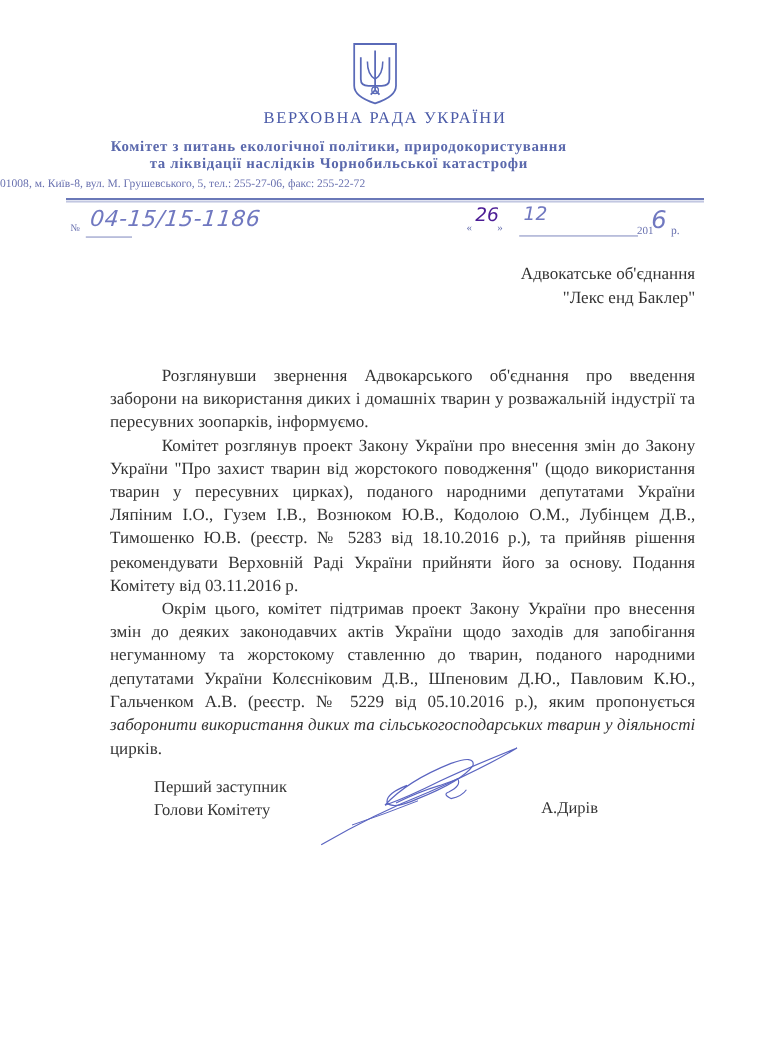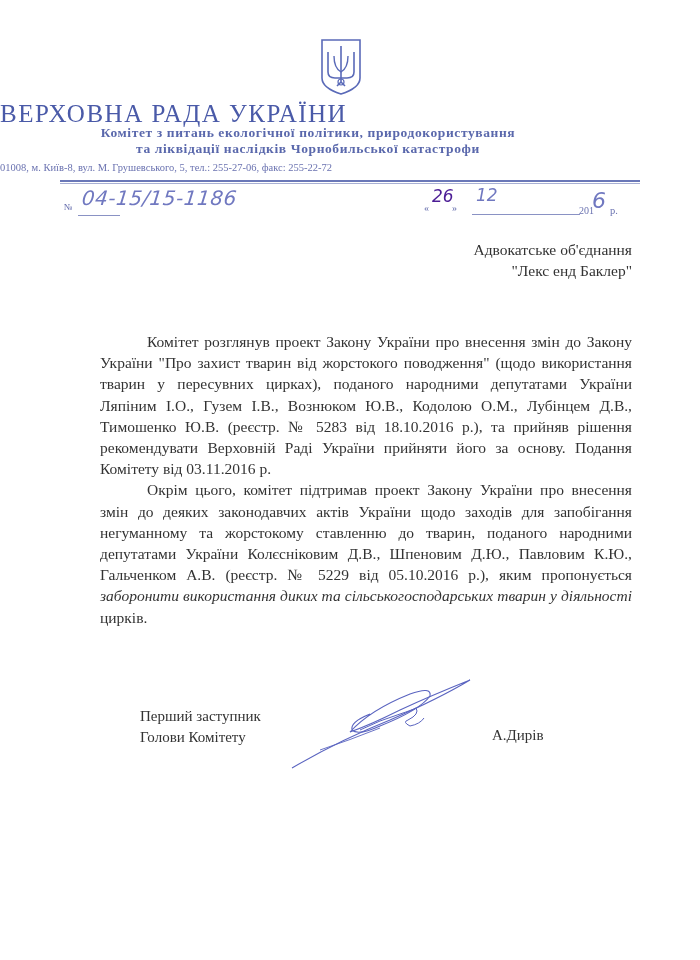--- a/index.html
+++ b/index.html
@@ -1,22 +1,22 @@
 <!DOCTYPE html>
 <html><head>
 <meta charset="utf-8">
 <style>
   html, body { margin: 0; padding: 0; background: #ffffff; }
   body { width: 700px; height: 960px; position: relative; overflow: hidden;
          font-family: "Liberation Serif", "DejaVu Serif", serif; color: #3a3a3a; }
 
   .emblem { position: absolute; left: 320px; top: 38px; width: 42px; height: 58px; }
 
-  .org-title { position: absolute; left: 0; width: 700px; top: 100px; text-align: left;
-               font-size: 25px; letter-spacing: 1.5px; color: #4a5aa8; }
+  .org-title { position: absolute; left: 0; width: 700px; top: 100px; text-align: center;
+               font-size: 15px; letter-spacing: 1.5px; color: #4a5aa8; }
   .committee { position: absolute; left: 0; width: 616px; text-align: center;
                font-size: 13.5px; font-weight: bold; color: #5a68ac; letter-spacing: 0.6px; }
   .committee.l1 { top: 125px; }
   .committee.l2 { top: 141px; }
   .address { position: absolute; left: 0; width: 700px; top: 162px; 
              font-size: 10.5px; color: #6a72b0; }
   .rule { position: absolute; left: 60px; width: 580px; height: 1px; background: #6a78b8; }
   .rule.r1 { top: 180px; height: 1.5px; }
   .rule.r2 { top: 183px; background: #a8b0d4; }
 
@@ -79,20 +79,21 @@
 <span class="date-month">12</span>
 <div class="date-line"></div>
 <span class="year-prefix">201</span>
 <span class="year-digit">6</span>
 <span class="year-suffix">р.</span>
 
 <div class="recipient l1">Адвокатське об'єднання</div>
 <div class="recipient l2">"Лекс енд Баклер"</div>
 
 <div class="body">
+  <p>Розглянувши звернення Адвокарського об'єднання про введення заборони на використання диких і домашніх тварин у розважальній індустрії та пересувних зоопарків, інформуємо.</p>
   <p>Комітет розглянув проект Закону України про внесення змін до Закону України "Про захист тварин від жорстокого поводження" (щодо використання тварин у пересувних цирках), поданого народними депутатами України Ляпіним І.О., Гузем І.В., Вознюком Ю.В., Кодолою О.М., Лубінцем Д.В., Тимошенко Ю.В. (реєстр. № 5283 від 18.10.2016 р.), та прийняв рішення рекомендувати Верховній Раді України прийняти його за основу. Подання Комітету від 03.11.2016  р.</p>
   <p><span>Окрім цього, комітет підтримав проект Закону України про внесення змін до деяких законодавчих актів України щодо заходів для запобігання негуманному та жорстокому ставленню до тварин, поданого народними депутатами України Колєсніковим Д.В., Шпеновим Д.Ю., Павловим К.Ю., Гальченком А.В. (реєстр. № 5229 від 05.10.2016 р.), яким пропонується </span><em>заборонити використання диких та сільськогосподарських тварин у діяльності</em><span> цирків.</span></p>
 </div>
 
 <div class="sig-left">
   <div>Перший заступник</div>
   <div>Голови Комітету</div>
 </div>
 
 <div class="signature">

